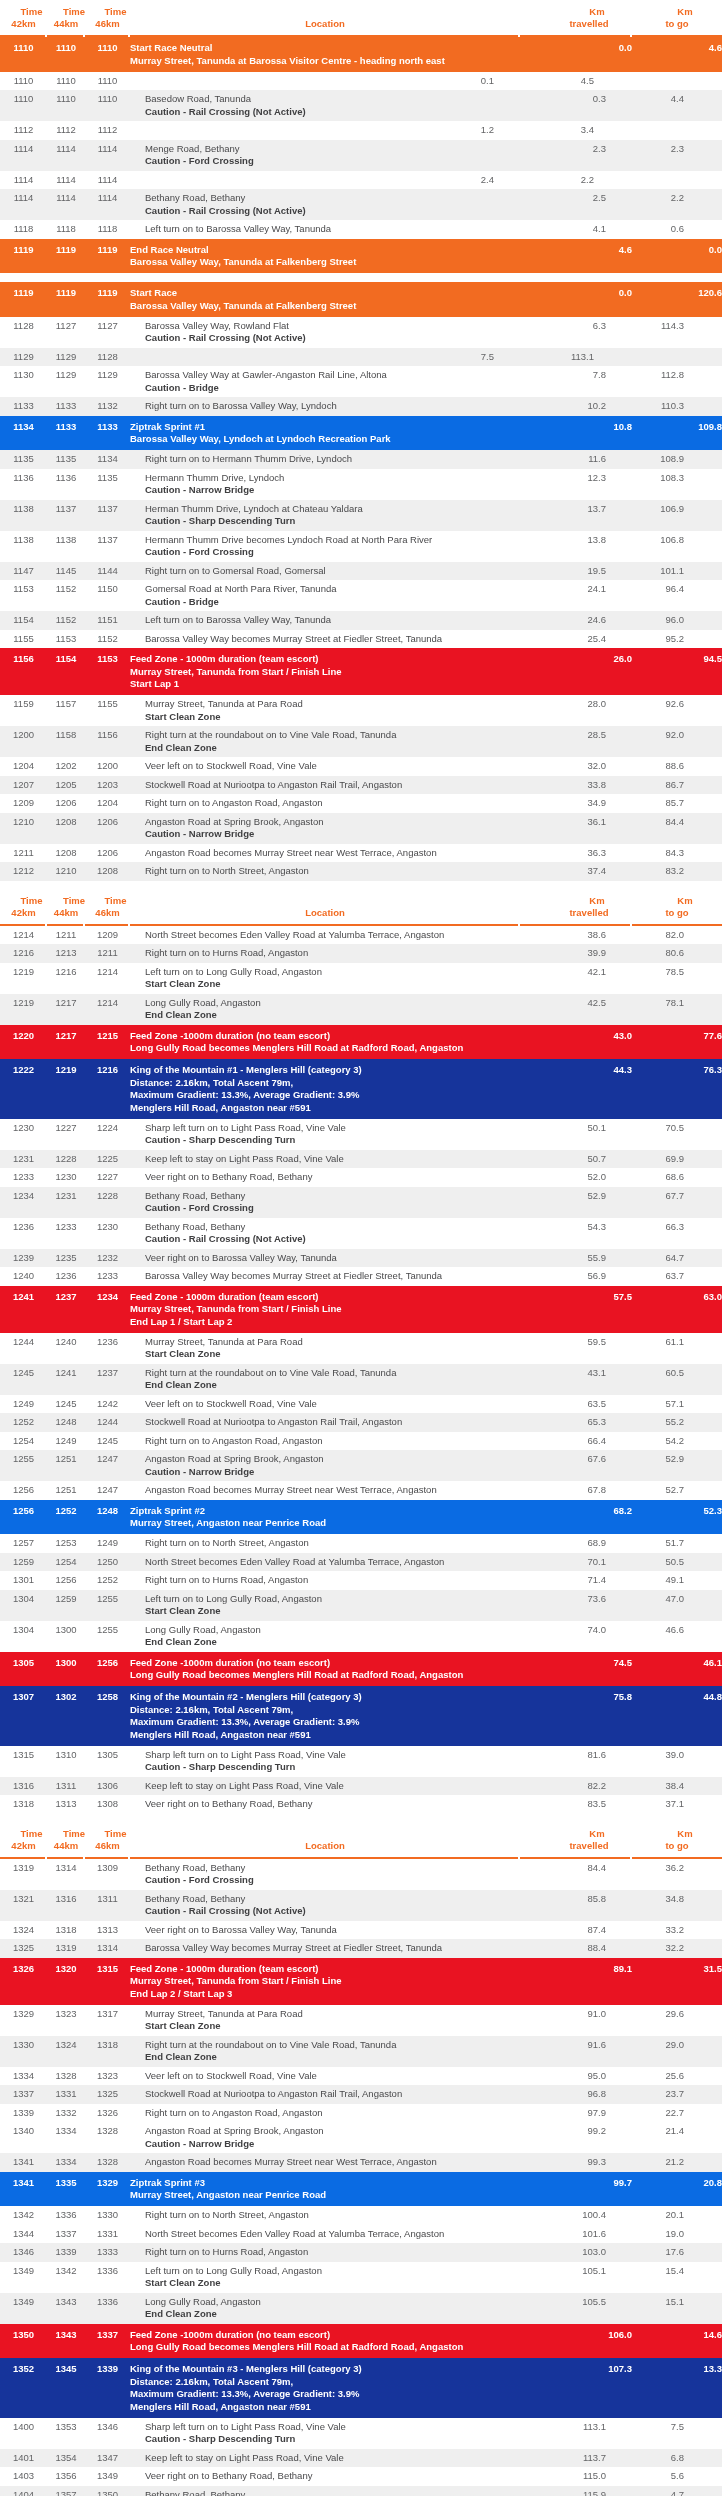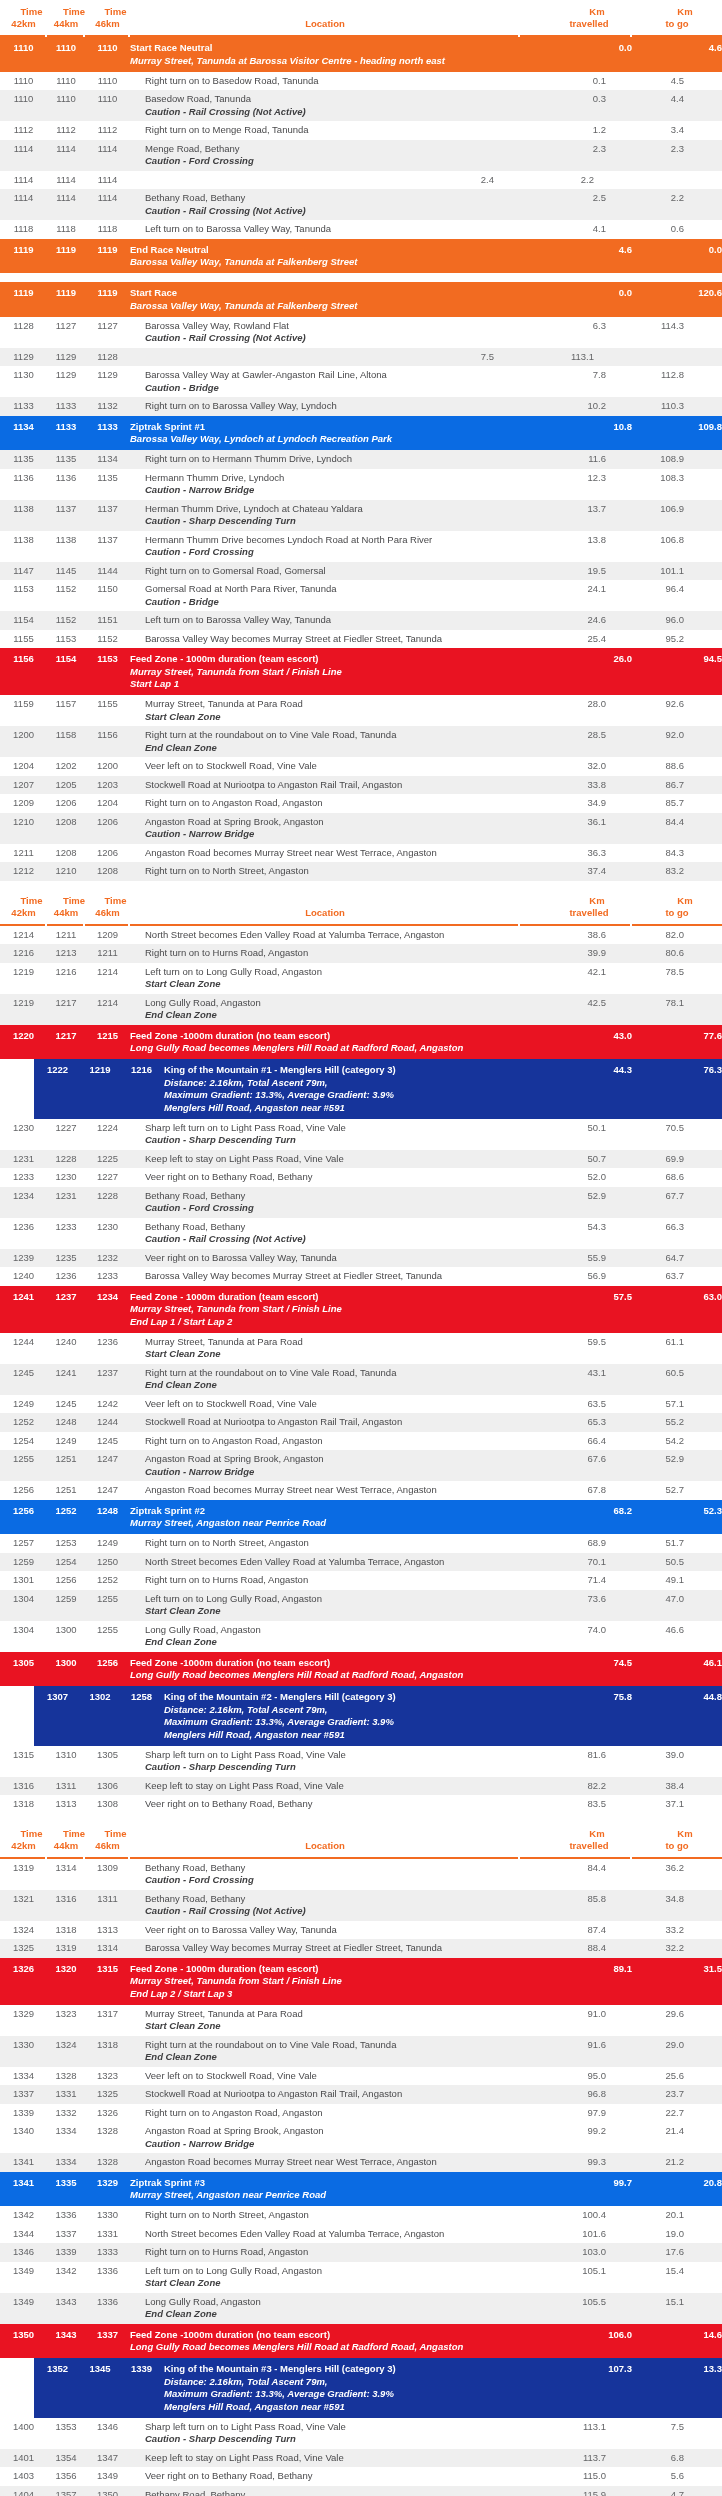--- a/index.html
+++ b/index.html
@@ -13,31 +13,31 @@
   .hcell .h1{min-height:12px;margin-left:16px;}
   .hcell.h-km{padding-left:26px;}
   .hline{display:grid;grid-template-columns:47px 38px 45px 1fr 112px 90px;}
   .hline div{height:2px;background:var(--orange);margin-right:2px;}
   .hline div:last-child{margin-right:0;}
   
   .row{display:grid;grid-template-columns:47px 38px 45px 1fr 112px 90px;font-size:9.5px;line-height:12.5px;}
   .row > div{padding:3px 0 3px;}
   .row .time{text-align:center;color:#636466;}
   .row .loc{padding-left:15px;padding-right:10px;color:#4a4a4c;}
-  .row .loc .lnb{font-weight:700;color:#3f3f41;font-style:italic;}
+  .row .loc .lnb{font-weight:700;color:#3f3f41;}
   .row .num{text-align:right;color:#636466;}
   .row .km{padding-right:26px;}
   .row .togo{padding-right:38px;}
   .row.z{background:var(--rowalt);}
   .row.colored > div{padding:5px 0 4.5px;}
   .row.colored .time,.row.colored .num,.row.colored .loc,
   .row.colored .loc .ln1,.row.colored .loc .lnb{color:#ffffff;font-weight:700;}
   .row.c-start{background:var(--orange);}
   .row.c-sprint{background:var(--sprint);}
-  .row.c-kom{background:var(--kom);margin-left:34px;}
+  .row.c-kom{background:var(--kom);}
   .row.c-feed{background:var(--feed);}
   .section-gap{height:9px;}
 </style>
 </head>
 <body>
 
 <div class="page">
   <div id="itinerary">
   <div class="page-header">
     <div class="hrow">
@@ -85,46 +85,40 @@
           <div class="lnb">Murray Street, Tanunda at Barossa Visitor Centre - heading north east</div>
         </div>
     <div class="num km">0.0</div>
     <div class="num togo">4.6</div>
   </div>
 
   <div class="row">
     <div class="time t42">1110</div>
     <div class="time t44">1110</div>
     <div class="time t46">1110</div>
-    <div class="loc">
-          <div class="ln1">Right turn on to Basedow Road, Tanunda</div>
-        </div>
     <div class="num km">0.1</div>
     <div class="num togo">4.5</div>
   </div>
 
   <div class="row z">
     <div class="time t42">1110</div>
     <div class="time t44">1110</div>
     <div class="time t46">1110</div>
     <div class="loc">
           <div class="ln1">Basedow Road, Tanunda</div>
           <div class="lnb">Caution - Rail Crossing (Not Active)</div>
         </div>
     <div class="num km">0.3</div>
     <div class="num togo">4.4</div>
   </div>
 
   <div class="row">
     <div class="time t42">1112</div>
     <div class="time t44">1112</div>
     <div class="time t46">1112</div>
-    <div class="loc">
-          <div class="ln1">Right turn on to Menge Road, Tanunda</div>
-        </div>
     <div class="num km">1.2</div>
     <div class="num togo">3.4</div>
   </div>
 
   <div class="row z">
     <div class="time t42">1114</div>
     <div class="time t44">1114</div>
     <div class="time t46">1114</div>
     <div class="loc">
           <div class="ln1">Menge Road, Bethany</div>

